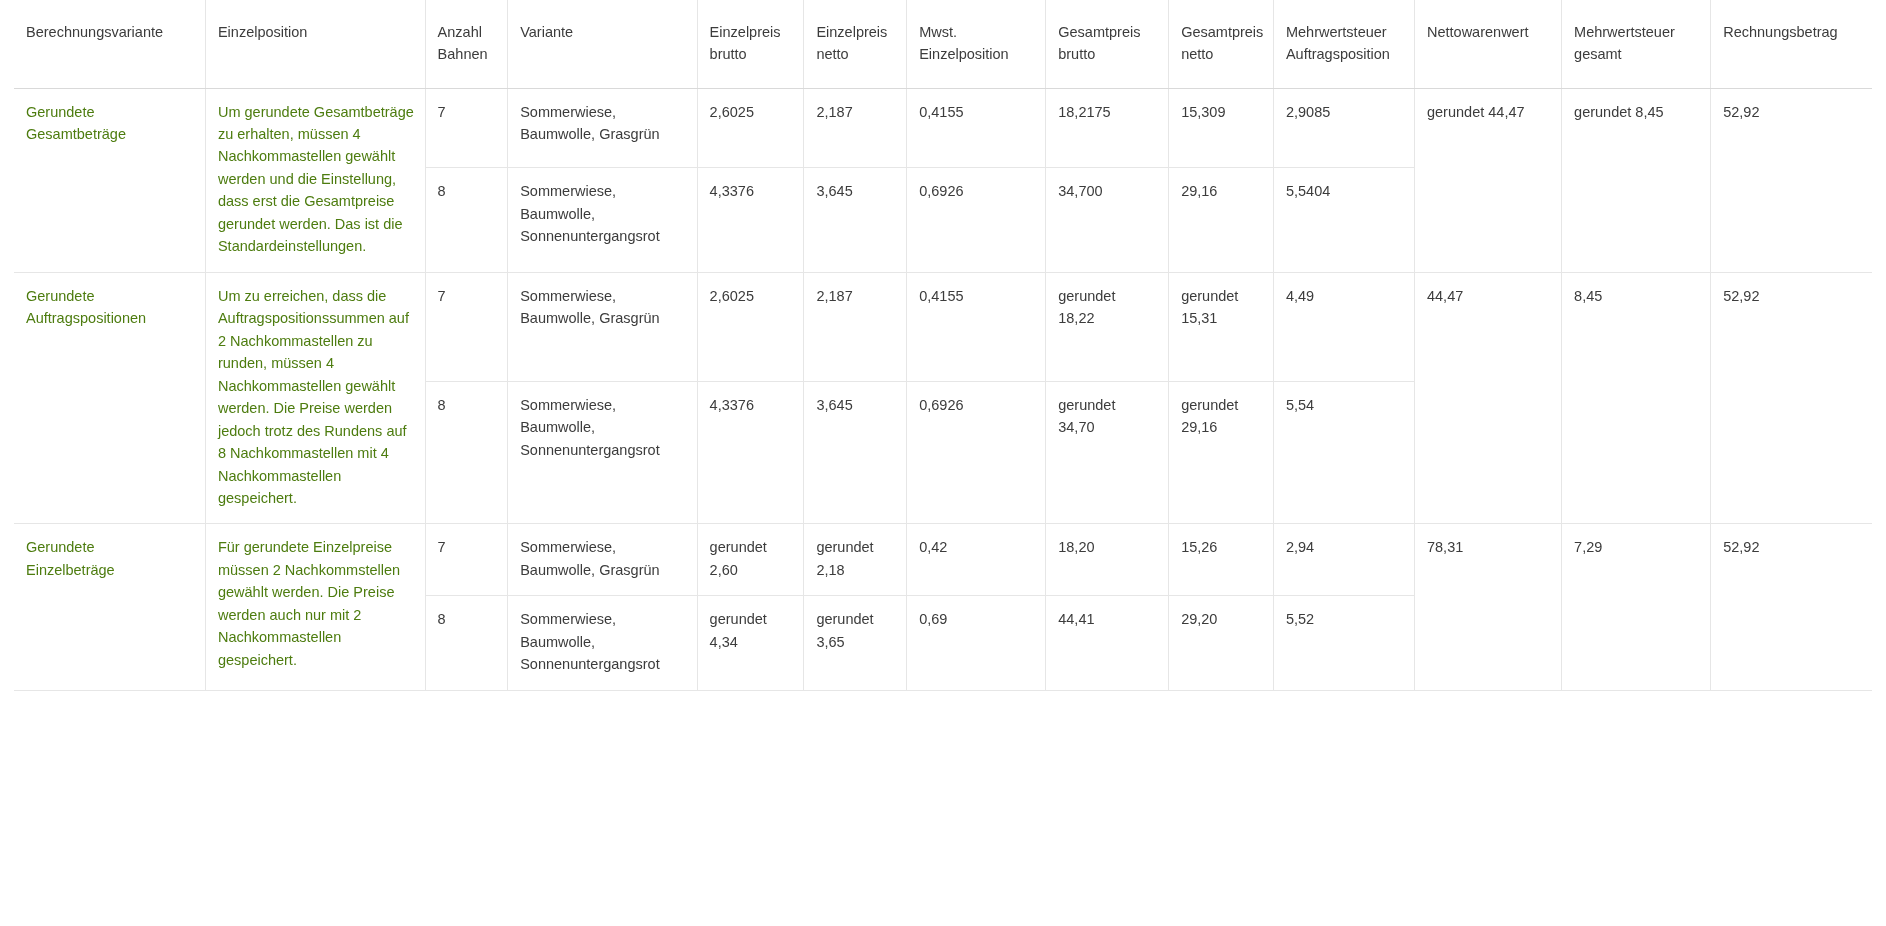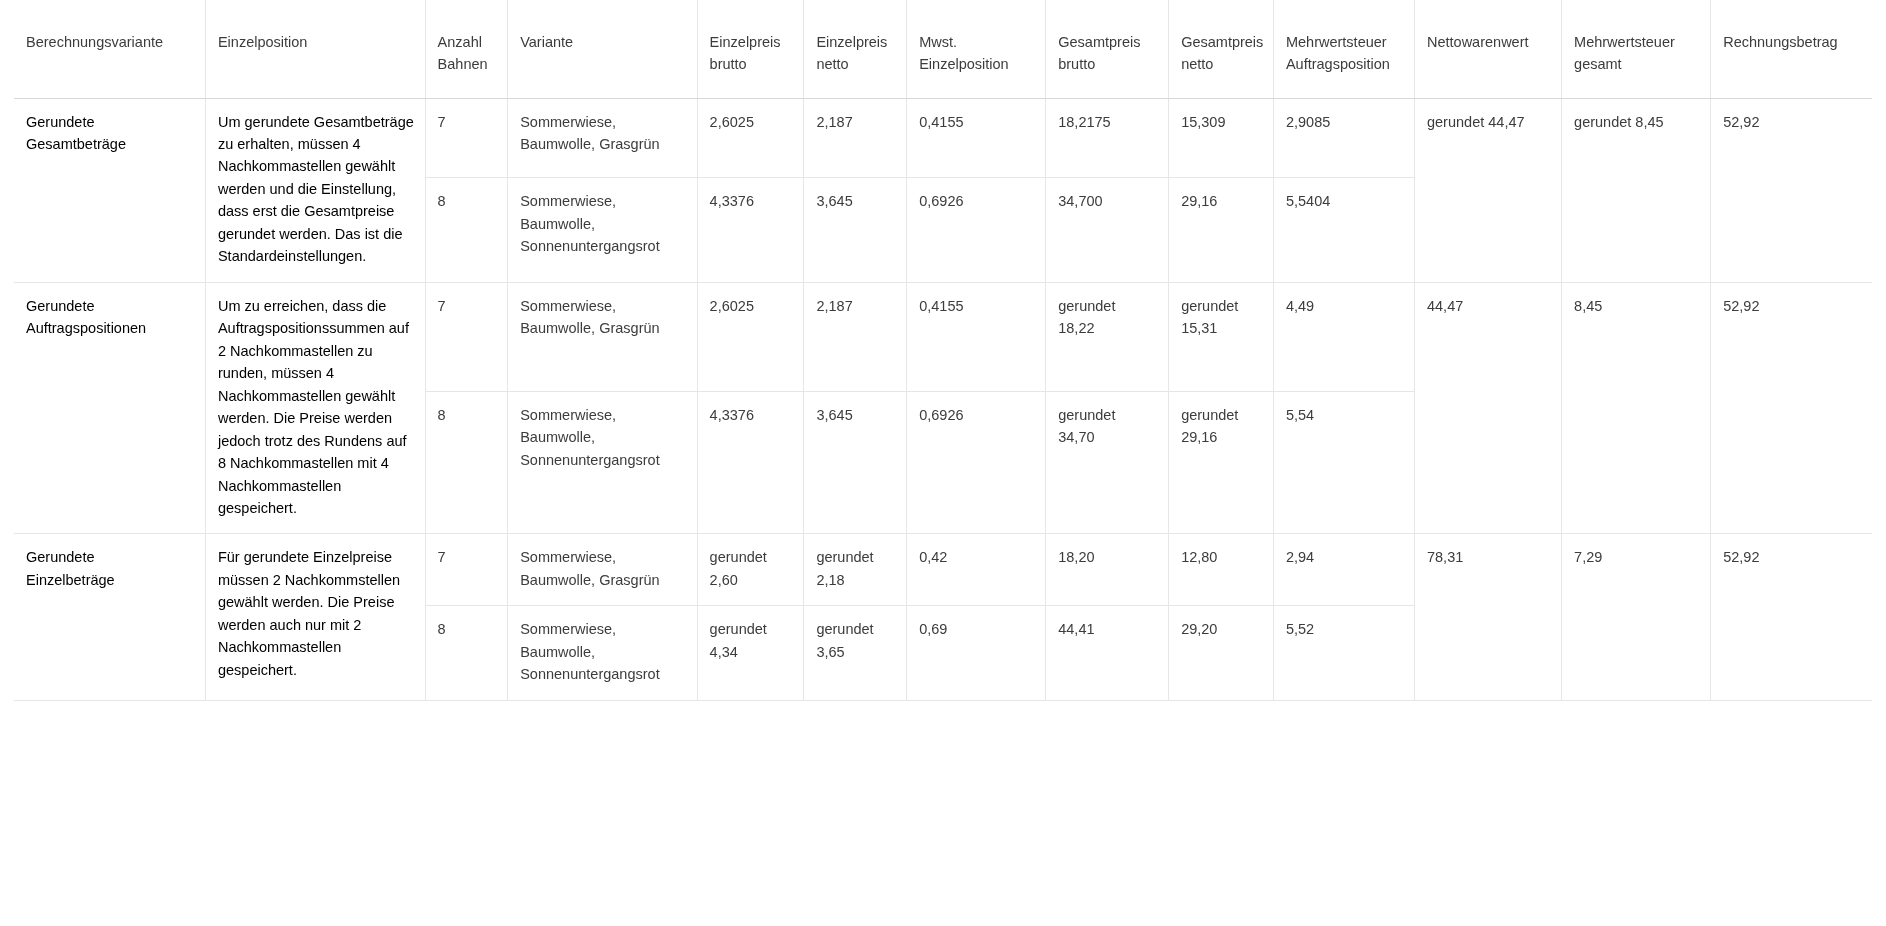--- a/index.html
+++ b/index.html
@@ -38,21 +38,21 @@
   table.calc-table col.c-mwstap     { width: 140px; }
   table.calc-table col.c-netto      { width: 146px; }
   table.calc-table col.c-mwstges    { width: 148px; }
   table.calc-table col.c-rechnung   { width: 160px; }
 
   table.calc-table thead th {
     text-align: left;
     font-weight: normal;
     color: #3c3c3c;
     vertical-align: top;
-    padding: 32px 10px 22px 12px;
+    padding: 22px 10px 22px 12px;
     border-bottom: 1px solid #d9d9d9;
     white-space: pre-line;
     font-size: 14.5px;
     line-height: 1.5;
   }
   table.calc-table thead th.divider-left,
   table.calc-table tbody td.divider-left {
     border-left: 1px solid #e6e6e6;
   }
   table.calc-table tbody td {
@@ -64,21 +64,21 @@
   table.calc-table tbody tr.group-start > td.group-cell {
     border-top: 1px solid #d9d9d9;
   }
   table.calc-table tbody tr.group-start > td {
     border-top: 1px solid #14532d;
   }
   table.calc-table tbody tr.sub-row > td {
     border-top: 0;
   }
   td.no-bottom { border-bottom: 0; }
-  .cell-desc { color: #000000; }
+  .cell-desc { color: #4d7c0f; }
 </style>
 </head>
 <body>
 
 <div class="table-wrap">
   <table class="calc-table">
     <colgroup>
       <col class="c-variante">
       <col class="c-einst">
       <col class="c-bahnen">
@@ -190,21 +190,21 @@
         <td rowspan="2" class="divider-left cell-desc no-bottom">Für gerundete Einzelpreise müssen 2 Nachkommstellen gewählt werden. Die Preise werden auch nur mit 2 Nachkommastellen gespeichert.</td>
         <td class="divider-left">7</td>
         <td class="divider-left">Sommerwiese,
 Baumwolle, Grasgrün</td>
         <td class="divider-left">gerundet
 2,60</td>
         <td class="divider-left">gerundet
 2,18</td>
         <td class="divider-left">0,42</td>
         <td class="divider-left">18,20</td>
-        <td class="divider-left">12,80</td>
+        <td class="divider-left">15,26</td>
         <td class="divider-left">2,94</td>
         <td rowspan="2" class="divider-left no-bottom">78,31</td>
         <td rowspan="2" class="divider-left no-bottom">7,29</td>
         <td rowspan="2" class="divider-left no-bottom">52,92</td>
       </tr>
       <tr class="sub-row">
         <td class="divider-left no-bottom">8</td>
         <td class="divider-left no-bottom">Sommerwiese,
 Baumwolle,
 Sonnenuntergangsrot</td>

